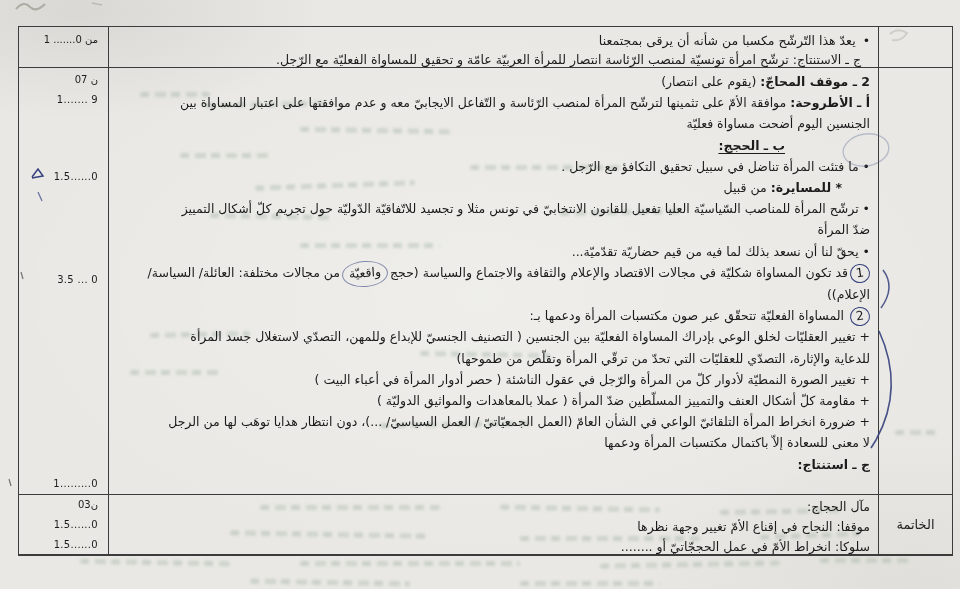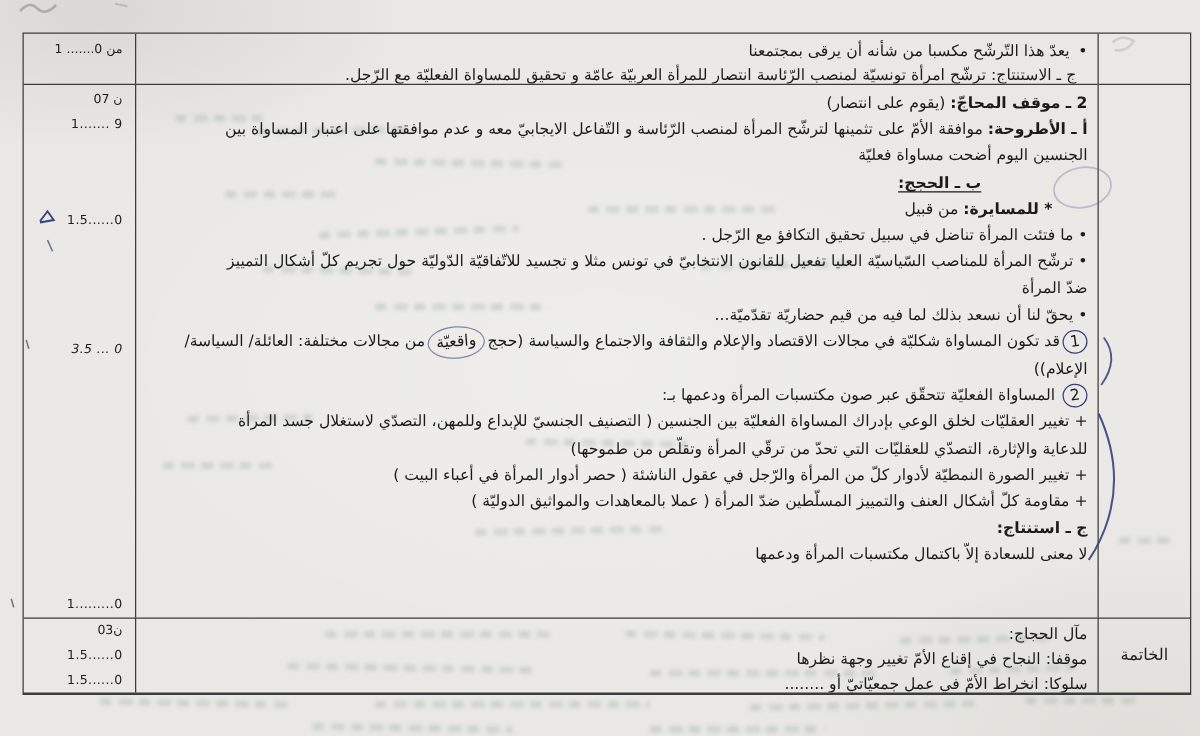--- a/index.html
+++ b/index.html
@@ -43,21 +43,21 @@
   .content{
     direction:rtl;text-align:right;overflow:hidden;
     font-size:12.5px;color:#1b1b1b;
     padding:3px 8px 0 14px;white-space:nowrap;
   }
   .content-intro{line-height:19px;padding-top:4px;}
   .content-main{line-height:21.2px;}
   .content-conc{line-height:20.2px;padding-top:2px;}
   .ln{display:block;}
   .b{font-weight:bold;}
-  .u{text-underline-offset:3px;}
+  .u{text-decoration:underline;text-underline-offset:3px;}
   .indent-sm{margin-right:9px;}
   .indent-med{margin-right:28px;}
   .hujaj{margin-right:85px;font-weight:bold;text-decoration:underline;text-underline-offset:3px;letter-spacing:1px;}
   .bullet{padding-left:3px;}
   
   .pen-circle-num{
     display:inline-block;min-width:14px;text-align:center;
     border:1.6px solid #35407c;border-radius:50%;
     padding:0 2px 2px 2px;margin-left:2px;
     transform:rotate(-8deg);line-height:15px;
@@ -113,54 +113,55 @@
     <div class="cell bl content content-intro">
       <span class="ln"><span class="bullet">•</span> <span>يعدّ هذا التّرشّح مكسبا من شأنه أن يرقى بمجتمعنا</span></span>
       <span class="ln indent-sm"><span class="u">ج ـ الاستنتاج:</span><span> ترشّح امرأة تونسيّة لمنصب الرّئاسة انتصار للمرأة العربيّة عامّة و تحقيق للمساواة الفعليّة مع الرّجل.</span></span>
     </div>
     <div class="cell bl"></div>
 
     <div class="cell bt">
       <div class="score" style="top:6px;">07 ن</div>
       <div class="score" style="top:26px;">1....... 9</div>
       <div class="score" style="top:103px;">1.5......0</div>
-      <div class="score" style="top:206px;font-style:italic;">3.5 ... 0</div>
+      <div class="score" style="top:206px;">3.5 ... 0</div>
       <div class="score" style="top:410px;">1.........0</div>
     </div>
     <div class="cell bl bt content content-main">
       <span class="ln"><span class="b">2 ـ موقف المحاجّ:</span><span>  (يقوم على انتصار)</span></span>
       <span class="ln"><span class="b">أ ـ الأطروحة:</span><span>  موافقة الأمّ على تثمينها لترشّح المرأة لمنصب الرّئاسة و التّفاعل الايجابيّ معه و عدم موافقتها على اعتبار المساواة بين</span></span>
       <span class="ln"><span>الجنسين اليوم  أضحت مساواة فعليّة</span></span>
       <span class="ln"><span class="hujaj">ب ـ الحجج:</span></span>
+      <span class="ln"><span>• ما فتئت المرأة  تناضل في سبيل تحقيق التكافؤ مع الرّجل .</span></span>
       <span class="ln indent-med"><span class="b">* للمسايرة:</span><span>  من قبيل</span></span>
-      <span class="ln"><span>• ما فتئت المرأة  تناضل في سبيل تحقيق التكافؤ مع الرّجل .</span></span>
       <span class="ln"><span>• ترشّح المرأة للمناصب السّياسيّة العليا تفعيل للقانون الانتخابيّ في تونس مثلا و تجسيد للاتّفاقيّة الدّوليّة حول تجريم كلّ أشكال التمييز</span></span>
       <span class="ln"><span>ضدّ المرأة</span></span>
       <span class="ln"><span>• يحقّ لنا أن نسعد بذلك لما فيه من قيم حضاريّة تقدّميّة...</span></span>
       <span class="ln"><span class="pen-circle-num">1</span><span>قد تكون المساواة شكليّة في مجالات الاقتصاد والإعلام والثقافة والاجتماع والسياسة (حجج </span><span class="pen-circle-word">واقعيّة</span><span> من مجالات مختلفة: العائلة/ السياسة/</span></span>
       <span class="ln"><span>الإعلام))</span></span>
       <span class="ln"><span class="pen-circle-num">2</span><span> المساواة الفعليّة تتحقّق عبر صون مكتسبات المرأة ودعمها بـ:</span></span>
       <span class="ln"><span>+ تغيير العقليّات لخلق الوعي بإدراك المساواة الفعليّة بين الجنسين ( التصنيف الجنسيّ للإبداع وللمهن، التصدّي لاستغلال جسد المرأة</span></span>
       <span class="ln"><span>للدعاية والإثارة، التصدّي للعقليّات التي تحدّ من ترقّي المرأة وتقلّص من طموحها)</span></span>
       <span class="ln"><span>+ تغيير الصورة النمطيّة لأدوار كلّ من المرأة والرّجل في عقول الناشئة ( حصر أدوار المرأة في أعباء البيت )</span></span>
       <span class="ln"><span>+ مقاومة كلّ أشكال العنف والتمييز المسلّطين ضدّ المرأة ( عملا بالمعاهدات والمواثيق الدوليّة )</span></span>
+      <span class="ln"><span>+ ضرورة انخراط المرأة التلقائيّ الواعي في الشأن العامّ (العمل الجمعيّاتيّ / العمل السياسيّ/ ...)، دون انتظار  هدايا توهَب لها من الرجل</span></span>
+      <span class="ln"><span>لا معنى للسعادة إلاّ باكتمال مكتسبات المرأة ودعمها</span></span>
       <span class="ln"><span class="b">ج ـ استنتاج:</span></span>
-      <span class="ln"><span>لا معنى للسعادة إلاّ باكتمال مكتسبات المرأة ودعمها</span></span>
     </div>
     <div class="cell bl bt"></div>
 
     <div class="cell bt">
       <div class="score" style="top:4px;">03ن</div>
       <div class="score" style="top:24px;">1.5......0</div>
       <div class="score" style="top:44px;">1.5......0</div>
     </div>
     <div class="cell bl bt content content-conc">
       <span class="ln"><span>مآل الحجاج:</span></span>
       <span class="ln"><span>موقفا:</span><span>  النجاح في إقناع الأمّ تغيير وجهة نظرها</span></span>
-      <span class="ln"><span>سلوكا:</span><span> انخراط الأمّ في عمل جمعيّاتيّ أو ........</span></span>
+      <span class="ln"><span>سلوكا:</span><span> انخراط الأمّ في عمل الحججّاتيّ أو ........</span></span>
     </div>
     <div class="cell bl bt khatima-cell">
       <span>الخاتمة</span>
     </div>
 
   </div>
 
   <svg class="annot" width="960" height="589" viewBox="0 0 960 589">
 
     <path d="M16 9 q 8 -9 14 -2 q 6 6 15 -3" stroke="#98988f" stroke-width="2" fill="none" opacity="0.7"></path>

